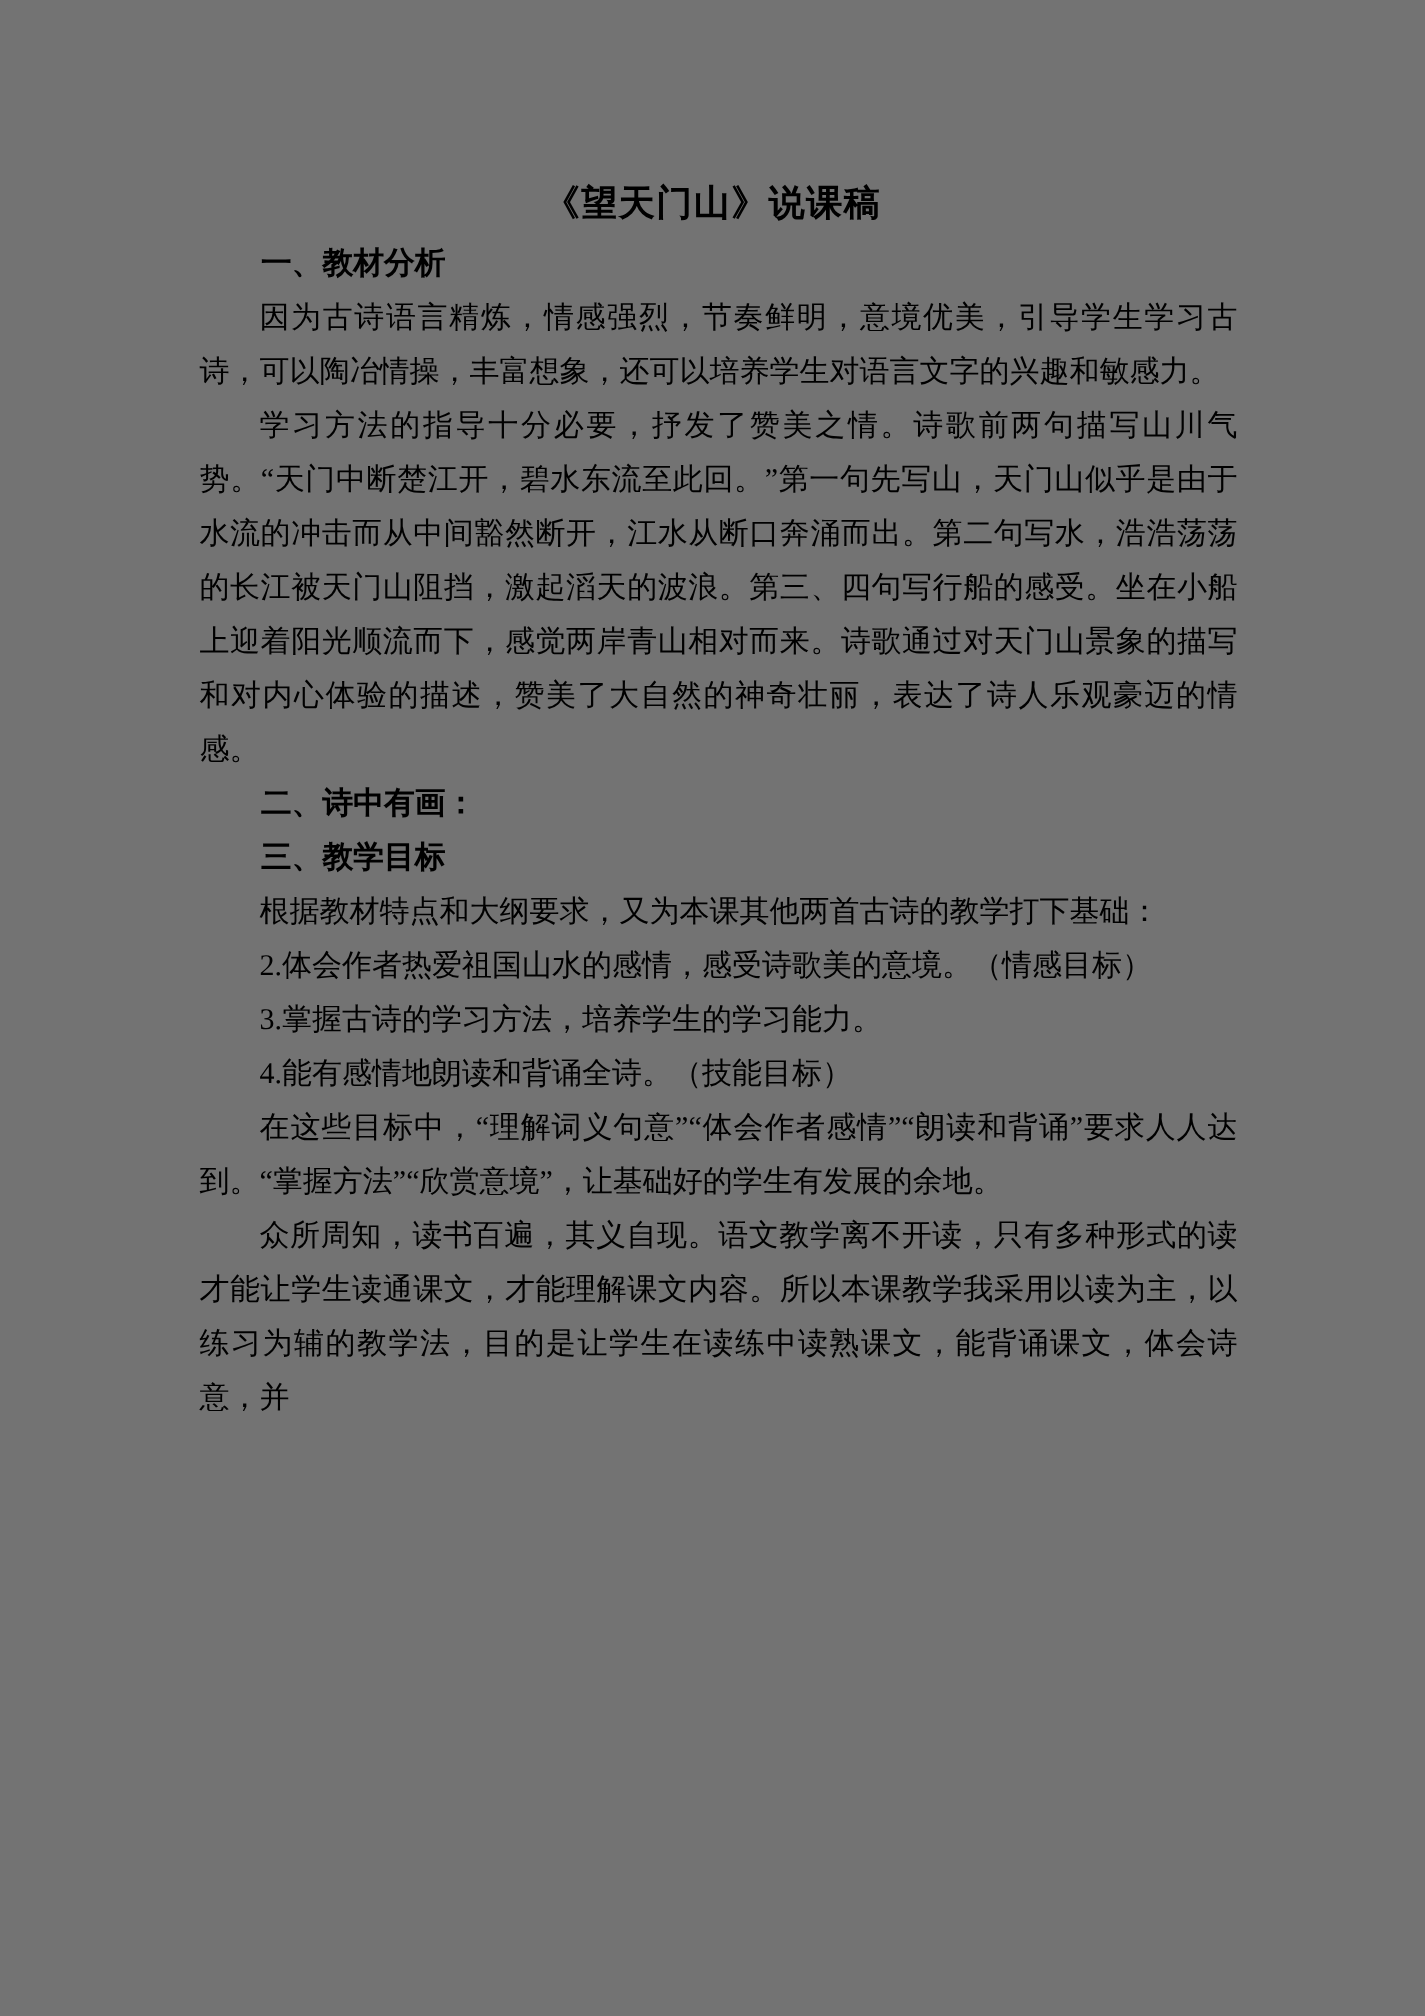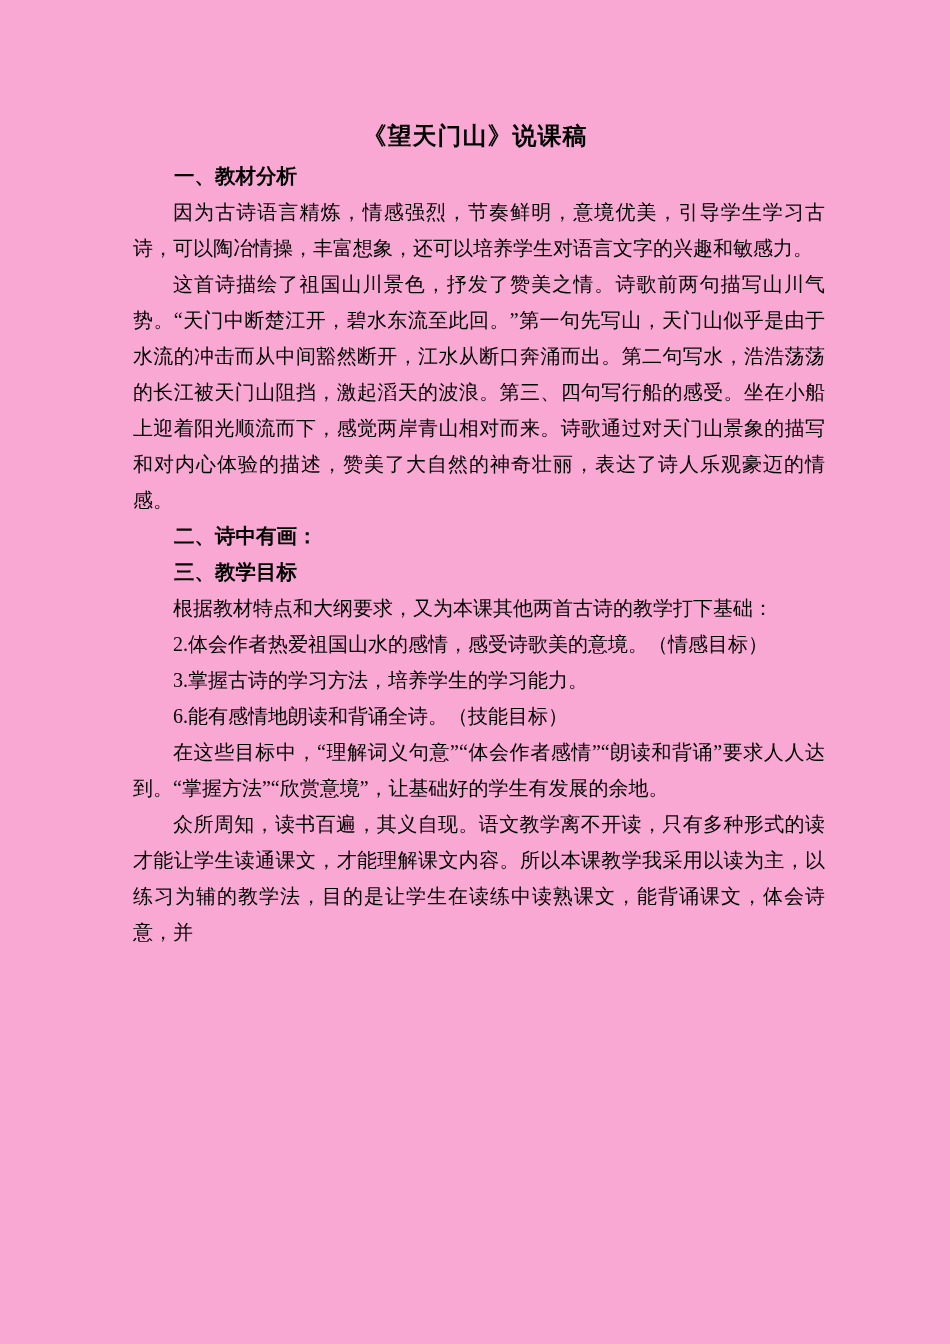--- a/index.html
+++ b/index.html
@@ -12,21 +12,21 @@
     height: 1344px;
     position: relative;
     overflow: hidden;
   }
   .page {
     position: absolute;
     top: 0;
     left: 0;
     width: 950px;
     height: 1344px;
-    background: #f9a8d4;
+    background: #737373;
     color: #000000;
   }
   .doc-title {
     margin: 120px 0 6px 0;
     text-align: center;
     font-family: "Liberation Sans", "DejaVu Sans", sans-serif;
     font-weight: bold;
     font-size: 24px;
     line-height: 32px;
     letter-spacing: 1px;
@@ -60,23 +60,23 @@
   }
 </style>
 </head>
 <body>
 
 <main class="page">
   <h1 class="doc-title">《望天门山》说课稿</h1>
   <div class="doc-body" id="doc-body">
       <h2 class="section-heading">一、教材分析</h2>
       <p class="para">因为古诗语言精炼，情感强烈，节奏鲜明，意境优美，引导学生学习古诗，可以陶冶情操，丰富想象，还可以培养学生对语言文字的兴趣和敏感力。</p>
-      <p class="para">这首诗描绘了祖国山川景色，抒发了赞美之情。诗歌前两句描写山川气势。“天门中断楚江开，碧水东流至此回。”第一句先写山，天门山似乎是由于水流的冲击而从中间豁然断开，江水从断口奔涌而出。第二句写水，浩浩荡荡的长江被天门山阻挡，激起滔天的波浪。第三、四句写行船的感受。坐在小船上迎着阳光顺流而下，感觉两岸青山相对而来。诗歌通过对天门山景象的描写和对内心体验的描述，赞美了大自然的神奇壮丽，表达了诗人乐观豪迈的情感。</p>
+      <p class="para">学习方法的指导十分必要，抒发了赞美之情。诗歌前两句描写山川气势。“天门中断楚江开，碧水东流至此回。”第一句先写山，天门山似乎是由于水流的冲击而从中间豁然断开，江水从断口奔涌而出。第二句写水，浩浩荡荡的长江被天门山阻挡，激起滔天的波浪。第三、四句写行船的感受。坐在小船上迎着阳光顺流而下，感觉两岸青山相对而来。诗歌通过对天门山景象的描写和对内心体验的描述，赞美了大自然的神奇壮丽，表达了诗人乐观豪迈的情感。</p>
       <h2 class="section-heading">二、诗中有画：</h2>
       <h2 class="section-heading">三、教学目标</h2>
       <p class="para">根据教材特点和大纲要求，又为本课其他两首古诗的教学打下基础：</p>
       <p class="para">2.体会作者热爱祖国山水的感情，感受诗歌美的意境。（情感目标）</p>
       <p class="para">3.掌握古诗的学习方法，培养学生的学习能力。</p>
-      <p class="para">6.能有感情地朗读和背诵全诗。（技能目标）</p>
+      <p class="para">4.能有感情地朗读和背诵全诗。（技能目标）</p>
       <p class="para">在这些目标中，“理解词义句意”“体会作者感情”“朗读和背诵”要求人人达到。“掌握方法”“欣赏意境”，让基础好的学生有发展的余地。</p>
       <p class="para">众所周知，读书百遍，其义自现。语文教学离不开读，只有多种形式的读才能让学生读通课文，才能理解课文内容。所以本课教学我采用以读为主，以练习为辅的教学法，目的是让学生在读练中读熟课文，能背诵课文，体会诗意，并</p>
     </div>
 </main>
 
 </body></html>

